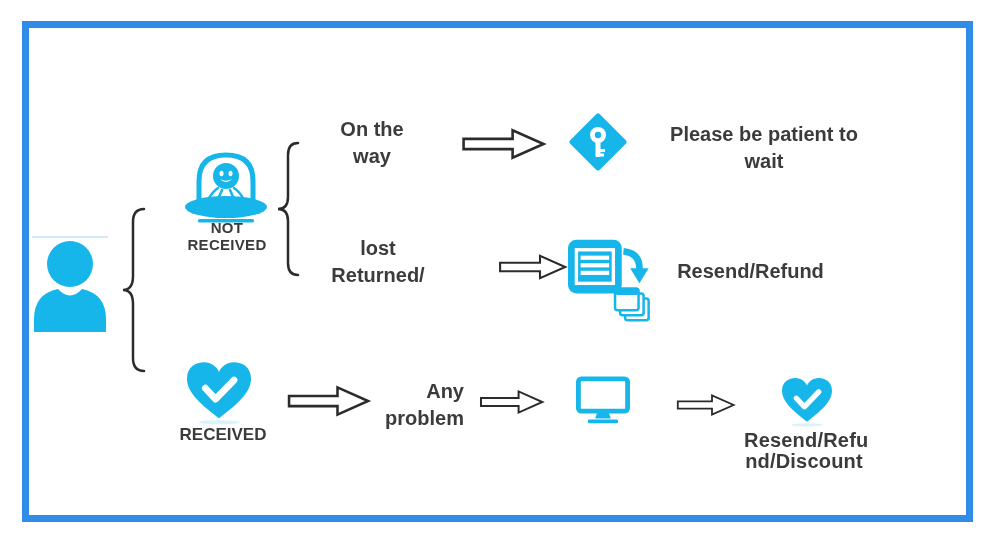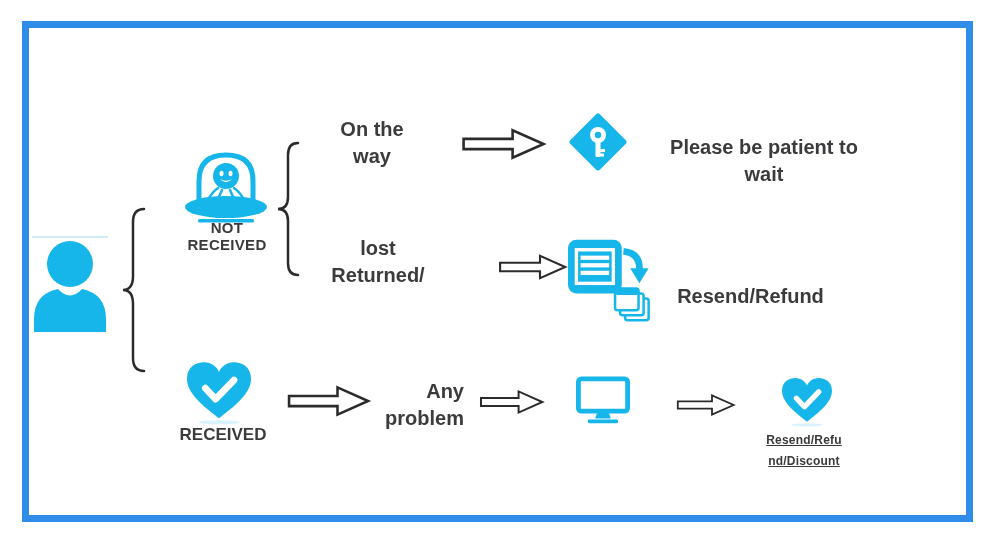--- a/index.html
+++ b/index.html
@@ -4,21 +4,21 @@
 <style>
   html,body{margin:0;padding:0;background:#ffffff;}
   #stage{position:relative;width:1000px;height:543px;background:#ffffff;overflow:hidden;
          font-family:"Liberation Sans","DejaVu Sans",sans-serif;}
   .abs{position:absolute;}
   .frame{border:7px solid #2F8CE8;}
   .txt{font-weight:bold;color:#3B3B3D;text-align:center;}
   .txt span{display:block;}
   .t20{font-size:20px;line-height:27px;}
   .t17{font-size:17px;line-height:22px;}
-  .t16{font-size:12px;line-height:21px;letter-spacing:.2px;text-decoration:underline;}
+  .t16{font-size:20px;line-height:21px;letter-spacing:.2px;}
   .t15{font-size:15px;line-height:17px;letter-spacing:.3px;}
   svg{display:block;}
 </style>
 </head>
 <body>
 
 <div id="stage">
 
   <div class="abs frame" style="left:22px;top:21px;width:937px;height:487px;"></div>
 
@@ -78,21 +78,21 @@
     <svg width="66" height="66" viewBox="0 0 66 66">
       <rect x="12" y="12" width="42" height="42" rx="3" fill="#17B6EA" transform="rotate(45 33 33)"></rect>
       <circle cx="33" cy="26" r="8" fill="#ffffff"></circle>
       <circle cx="33" cy="26" r="3.2" fill="#17B6EA"></circle>
       <rect x="30.5" y="32" width="5" height="16" rx="1" fill="#ffffff"></rect>
       <rect x="35" y="40" width="5" height="3" fill="#ffffff"></rect>
       <rect x="35" y="44.5" width="4" height="3" fill="#ffffff"></rect>
     </svg>
   </div>
 
-  <div class="abs txt t20" style="left:648px;top:134px;width:232px;">
+  <div class="abs txt t20" style="left:648px;top:121px;width:232px;">
     <span>Please be patient to</span>
     <span>wait</span>
   </div>
 
   <div class="abs txt t20" style="left:318px;top:235px;width:120px;">
     <span>lost</span>
     <span>Returned/</span>
   </div>
 
   <div class="abs" style="left:498px;top:250px;width:70px;height:34px;">
@@ -110,21 +110,21 @@
       <rect x="15" y="39" width="34" height="5" fill="#ffffff"></rect>
       <path d="M66 16 Q86 18 85 38" fill="none" stroke="#17B6EA" stroke-width="8"></path>
       <polygon points="74,36 96,36 85,54" fill="#17B6EA"></polygon>
       <rect x="68" y="72" width="28" height="26" rx="3" fill="#ffffff" stroke="#17B6EA" stroke-width="3"></rect>
       <rect x="62" y="66" width="28" height="26" rx="3" fill="#ffffff" stroke="#17B6EA" stroke-width="3"></rect>
       <rect x="56" y="60" width="28" height="26" rx="3" fill="#ffffff" stroke="#17B6EA" stroke-width="3"></rect>
       <rect x="56" y="60" width="28" height="8" rx="3" fill="#17B6EA"></rect>
     </svg>
   </div>
 
-  <div class="abs txt t20" style="left:658px;top:258px;width:185px;margin-top:25px;">
+  <div class="abs txt t20" style="left:658px;top:258px;width:185px;">
     <span>Resend/Refund</span>
   </div>
 
   <div class="abs" style="left:183px;top:361px;width:72px;height:64px;">
     <svg width="72" height="64" viewBox="0 0 100 94">
       <ellipse cx="50" cy="90" rx="30" ry="3" fill="#BFE9F9" opacity="0.6"></ellipse>
       <path d="M50 84 C18 60 3 44 3 26 C3 9 16 2 28 2 C39 2 47 9 50 16 C53 9 61 2 72 2 C84 2 97 9 97 26 C97 44 82 60 50 84 Z" fill="#17B6EA"></path>
       <polyline points="30,40 45,56 72,28" fill="none" stroke="#ffffff" stroke-width="10" stroke-linecap="round" stroke-linejoin="round"></polyline>
     </svg>
   </div>

